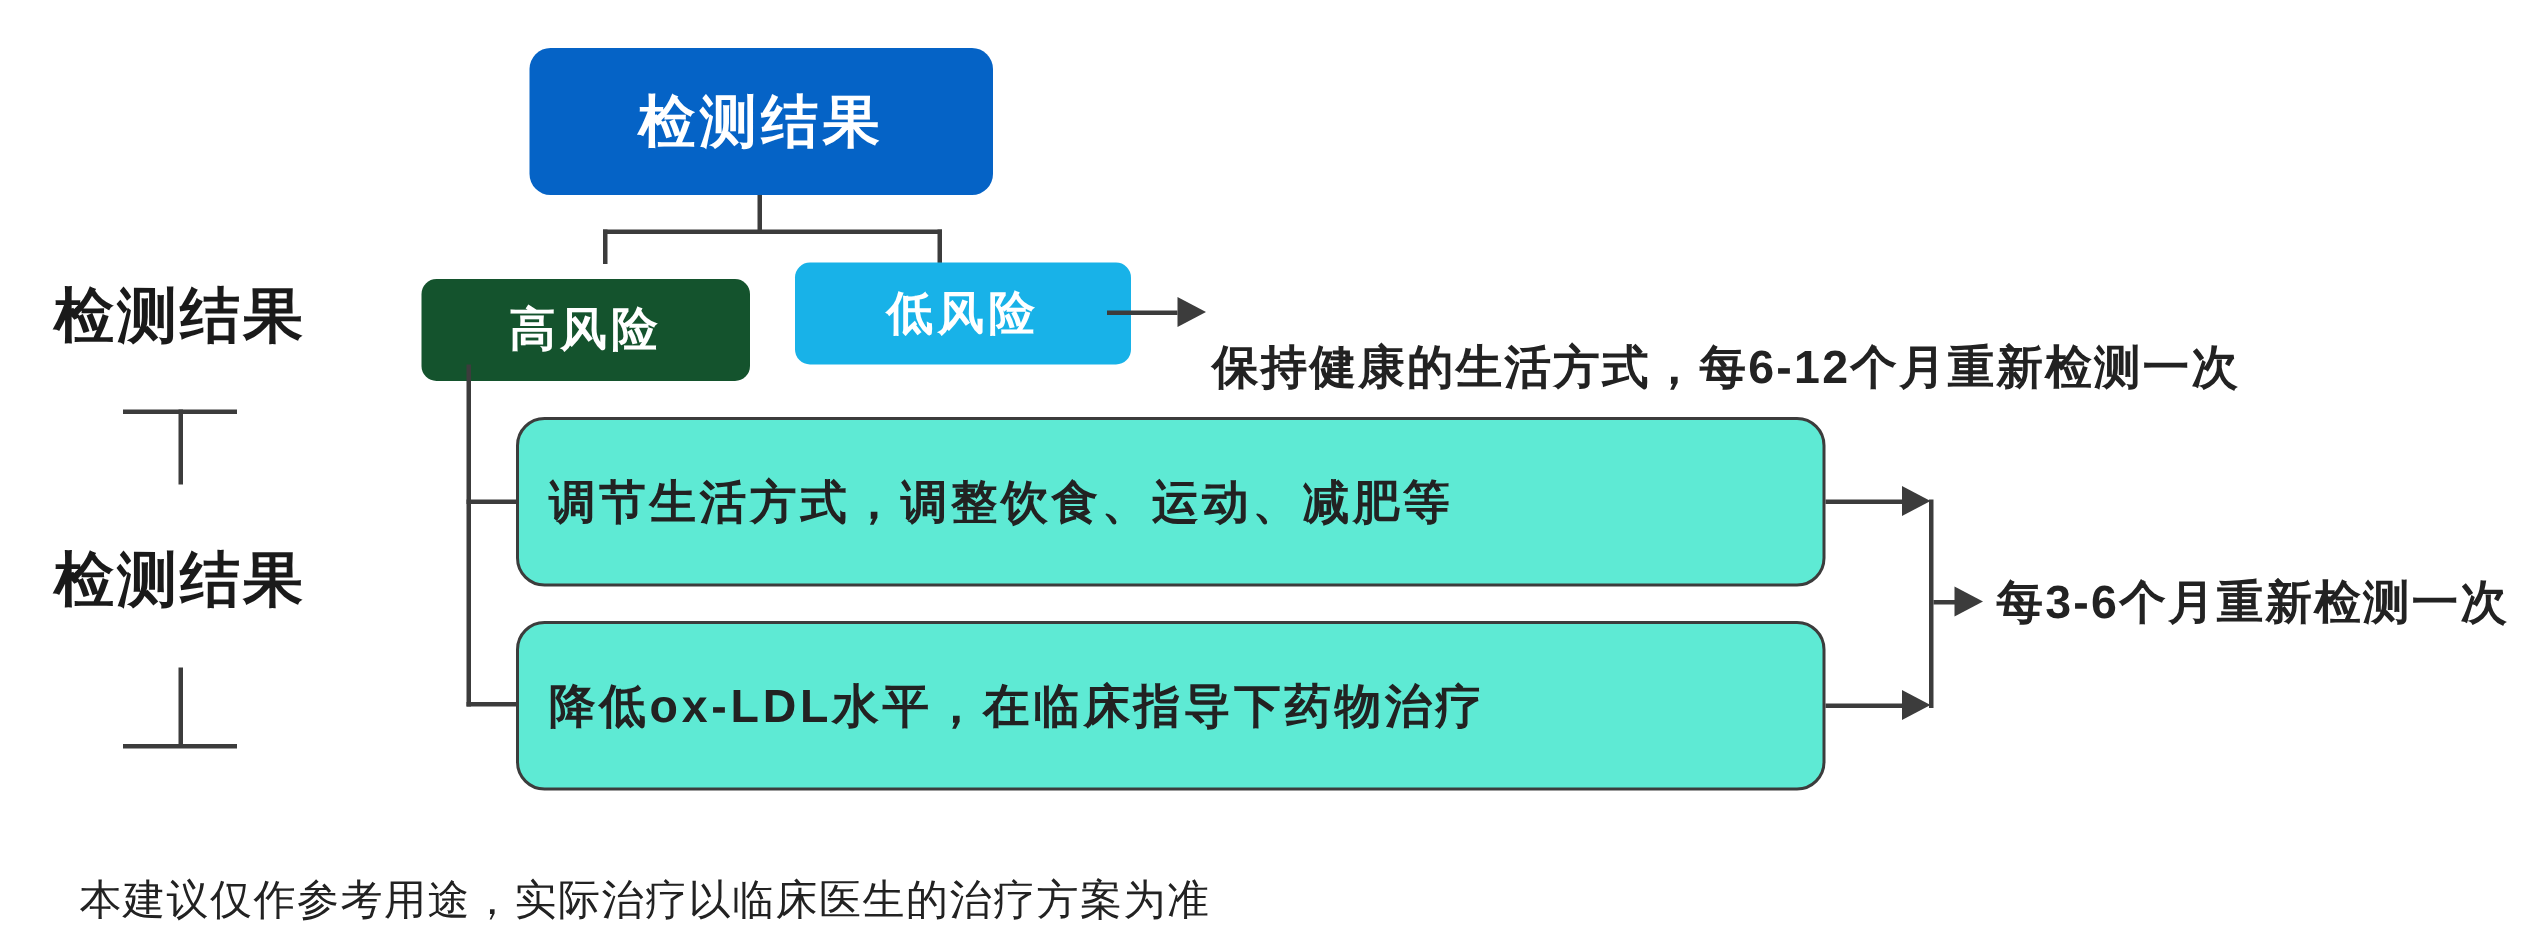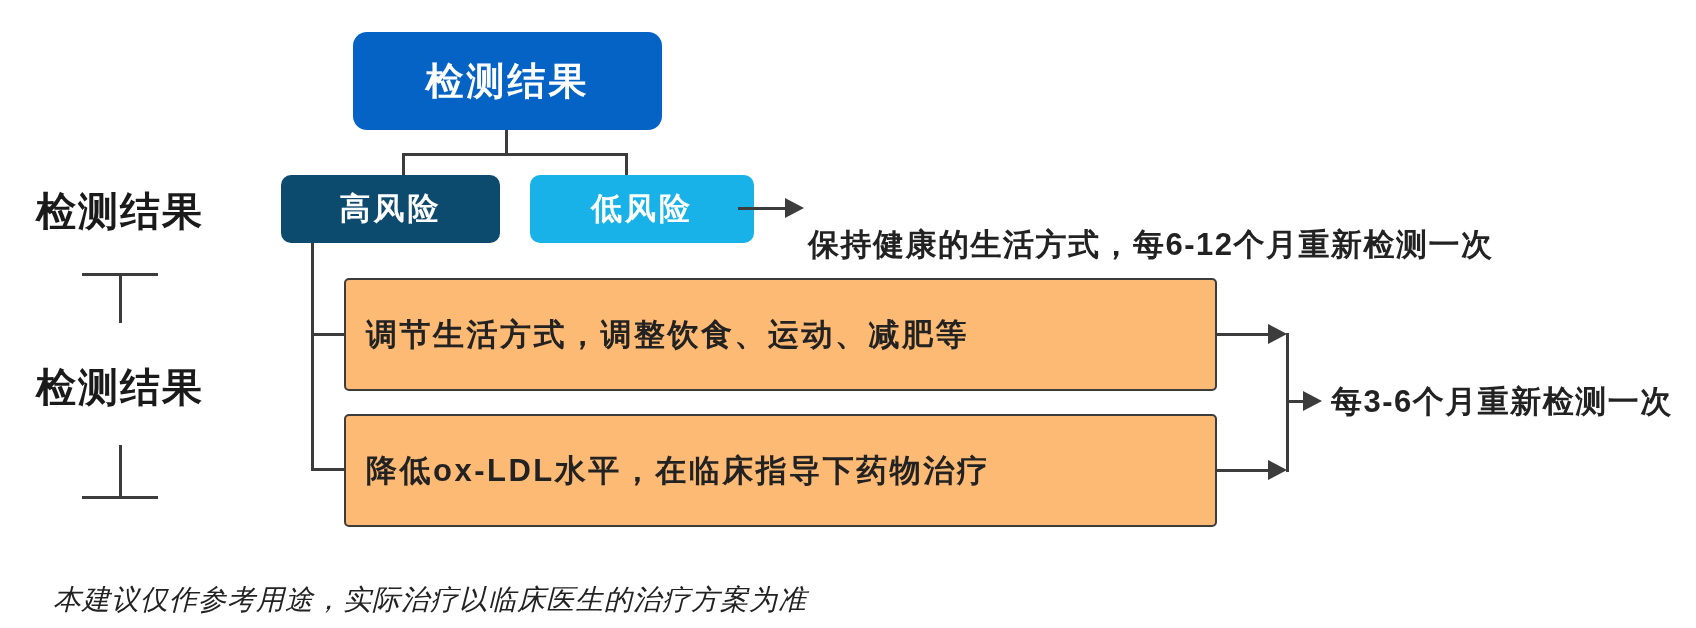--- a/index.html
+++ b/index.html
@@ -11,21 +11,21 @@
   }
   .line { position: absolute; background: #3C3C3C; }
   .node {
     position: absolute; display: flex; align-items: center; justify-content: center;
     color: #ffffff; font-weight: bold; letter-spacing: 3px; white-space: nowrap;
   }
   .node-root { left: 353px; top: 32px;  width: 309px; height: 98px; border-radius: 14px; font-size: 38px; }
   .node-high { left: 281px; top: 175px; width: 219px; height: 68px; border-radius: 10px; font-size: 31px; }
   .node-low  { left: 530px; top: 175px; width: 224px; height: 68px; border-radius: 10px; font-size: 31px; }
   .tbox {
-    position: absolute; background: #fdba74; border: 2.5px solid #3C3C3C; border-radius: 5px;
+    position: absolute; background: #5eead4; border: 2.5px solid #3C3C3C; border-radius: 19px;
     display: flex; align-items: center; color: #222222; font-weight: bold; font-size: 31px;
     letter-spacing: 2.5px; padding-left: 20px; box-sizing: border-box; white-space: nowrap;
   }
   .tbox1 { left: 344px; top: 278px; width: 873px; height: 113px; }
   .tbox2 { left: 344px; top: 414px; width: 873px; height: 113px; }
   .note {
     position: absolute; color: #222222; font-weight: bold; font-size: 31px;
     letter-spacing: 1.5px; white-space: nowrap; line-height: 38px;
   }
   .note-low  { left: 808px;  top: 190px; margin-top: 36px; }
@@ -36,40 +36,40 @@
   }
   .side-label-results { top: 187px; }
   .side-label-advice  { top: 363px; }
   .arrow-right {
     position: absolute; width: 0; height: 0;
     border-top: 10px solid transparent; border-bottom: 10px solid transparent;
     border-left: 19px solid #3C3C3C;
   }
   .footer {
     position: absolute; left: 53px; top: 582px; color: #222222;
-    font-size: 28px; letter-spacing: 1px; white-space: nowrap; line-height: 36px; font-style: italic;
+    font-size: 28px; letter-spacing: 1px; white-space: nowrap; line-height: 36px;
   }
 </style>
 </head>
 <body>
 
 <div class="side-label side-label-results">检测结果</div>
 <div class="line" style="left:82px; top:273px; width:76px; height:3px;"></div>
 <div class="line" style="left:119px; top:273px; width:3px; height:50px;"></div>
 <div class="side-label side-label-advice">检测结果</div>
 <div class="line" style="left:119px; top:445px; width:3px; height:53px;"></div>
 <div class="line" style="left:82px; top:496px; width:76px; height:3px;"></div>
 
 <div class="node node-root" style="background: rgb(5, 99, 198);">检测结果</div>
 <div class="line" style="left:505px; top:130px; width:3px; height:24px;"></div>
 <div class="line" style="left:402px; top:153px; width:226px; height:3px;"></div>
 <div class="line" style="left:402px; top:153px; width:3px; height:23px;"></div>
 <div class="line" style="left:625px; top:153px; width:3px; height:23px;"></div>
 
-<div class="node node-high" style="background: #0c4a6e;">高风险</div>
+<div class="node node-high" style="background: #14532d; margin-top: 11px;">高风险</div>
 <div class="node node-low" style="background: rgb(24, 178, 232);">低风险</div>
 
 <div class="line" style="left:738px; top:207px; width:47px; height:3px;"></div>
 <div class="arrow-right" style="left:785px; top:198px;"></div>
 <div class="note note-low">保持健康的生活方式，每6-12个月重新检测一次</div>
 
 <div class="line" style="left:311px; top:243px; width:3px; height:228px;"></div>
 <div class="line" style="left:311px; top:333px; width:33px; height:3px;"></div>
 <div class="line" style="left:311px; top:468px; width:33px; height:3px;"></div>
 

